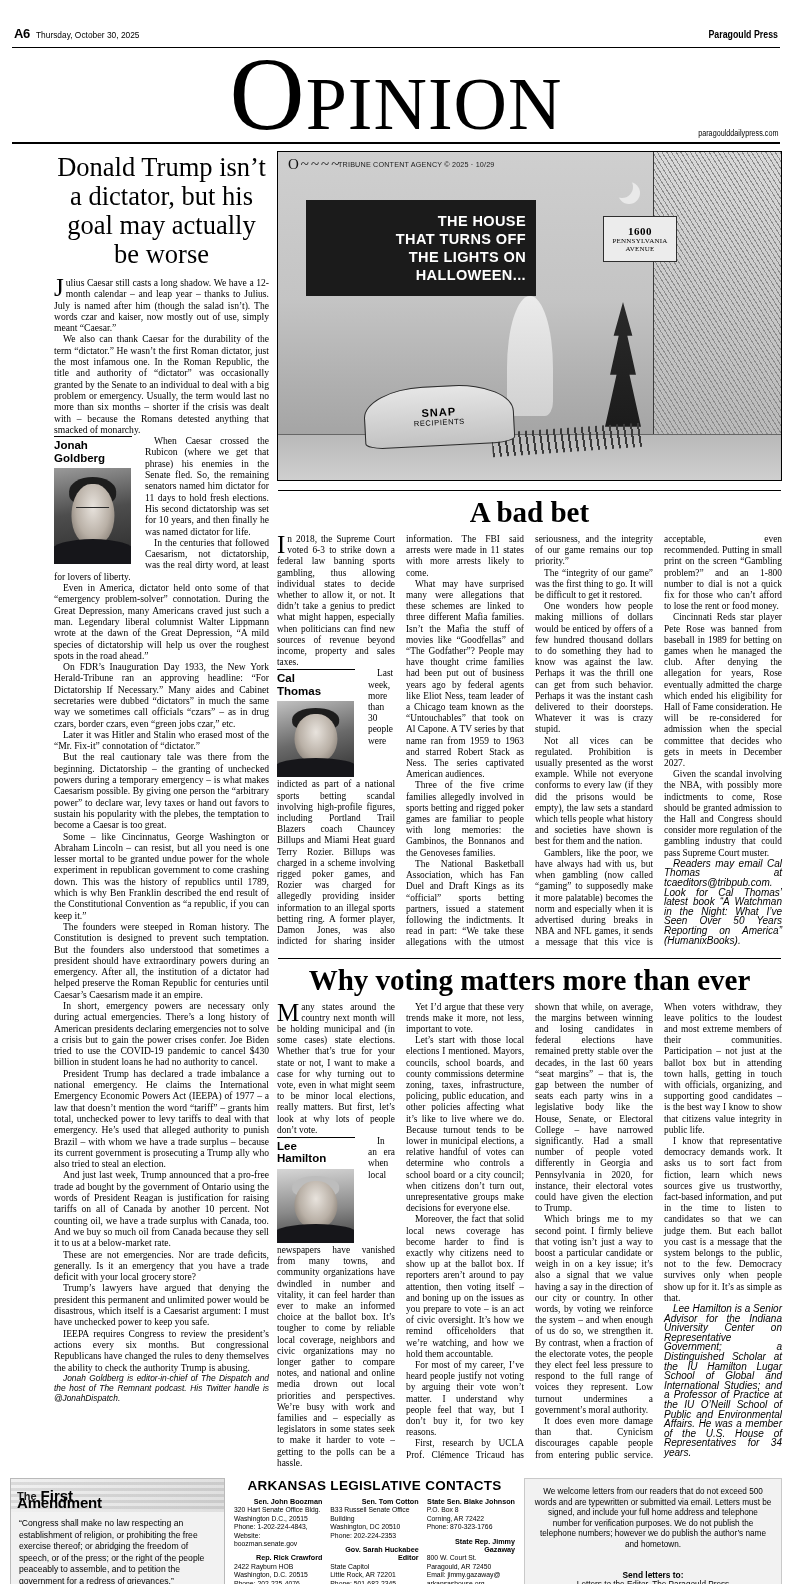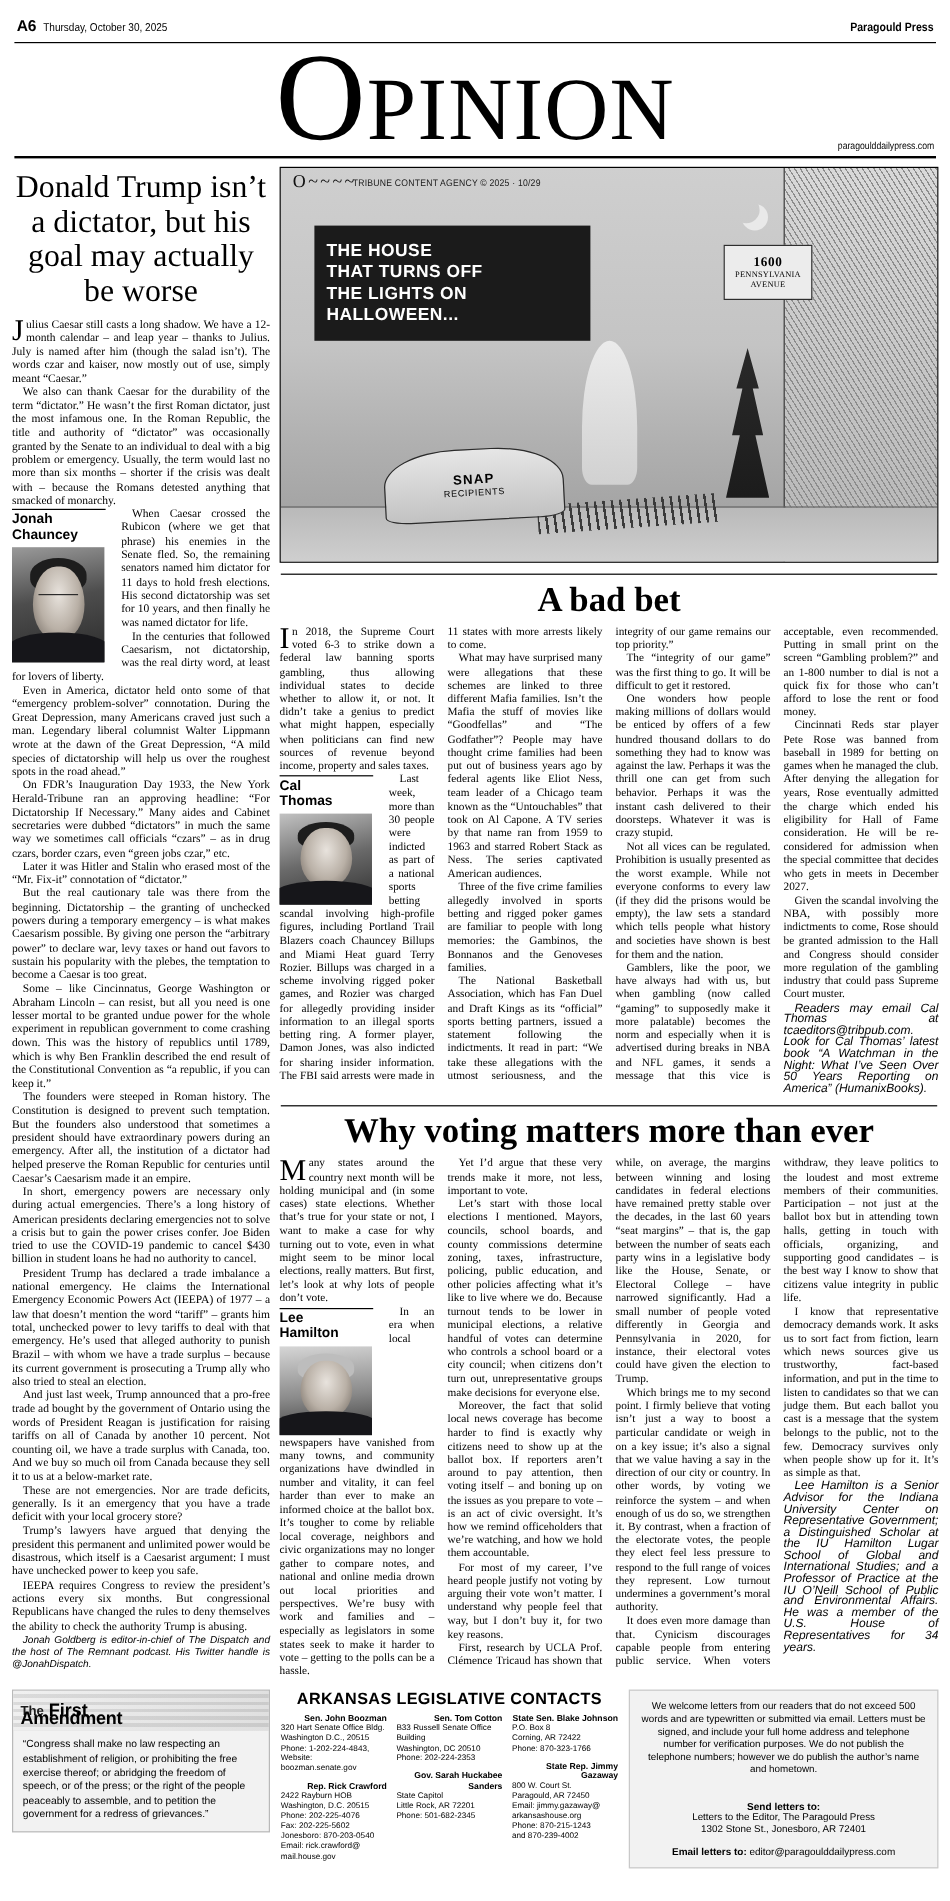--- a/index.html
+++ b/index.html
@@ -4,21 +4,21 @@
 <style>
   * { box-sizing: border-box; }
   html, body { margin:0; padding:0; }
   body {
     width:792px; height:1584px;
     background:#ffffff;
     font-family:"Liberation Serif", serif;
     color:#000;
     overflow:hidden;
   }
-  .page { width:792px; height:1584px; position:relative; padding:0 10px; }
+  .page { width:792px; height:1584px; position:relative; padding:12px 10px; }
 
   
   .topbar { display:flex; align-items:baseline; justify-content:space-between;
             padding:14px 4px 4px 4px; }
   .topleft { display:flex; align-items:baseline; gap:6px; }
   .pagenum { font-family:"Liberation Sans", sans-serif; font-weight:bold; font-size:13px;
              letter-spacing:-0.3px; }
   .dateline { font-family:"Liberation Sans", sans-serif; font-size:9.5px; transform:scaleX(.88);
               transform-origin:left center; }
   .papername { font-family:"Liberation Sans", sans-serif; font-size:10px; font-weight:600;
@@ -32,21 +32,21 @@
     letter-spacing:1px; margin-top:2px;
   }
   .opinion-word .cap { font-size:104px; }
   .opinion-word .sc { font-size:74px; }
   .weburl { position:absolute; right:4px; bottom:4px;
             font-family:"Liberation Sans", sans-serif; font-size:8.5px;
             transform:scaleX(.85); transform-origin:right bottom; }
   .rule-bold { border-top:2px solid #000; margin:0 2px; }
 
   
-  .body-grid { display:flex; gap:8px; margin-top:7px; }
+  .body-grid { display:flex; gap:8px; margin-top:7px;margin-left:44px; }
   .col-left { width:215px; flex:0 0 215px; }
   .col-right { flex:1; }
 
   
   .hl-goldberg {
     font-family:"Liberation Serif", serif;
     font-size:26.5px; line-height:29px; text-align:center; font-weight:normal;
     margin:2px 0 8px 0;
   }
   .artbody { font-size:9.6px; line-height:11.3px; text-align:justify;
@@ -88,21 +88,21 @@
           border-radius:50%; box-shadow:7px 6px 0 0 #e9e9e9; background:transparent; }
   .signature { position:absolute; left:14px; top:8px; font-family:"Liberation Sans", sans-serif;
                font-size:8px; letter-spacing:.2px; color:#1a1a1a; transform:scaleX(.9);
                transform-origin:left center; white-space:nowrap; }
   .sigmark { position:absolute; left:10px; top:4px; font-family:"Liberation Serif", serif;
              font-size:15px; color:#111; letter-spacing:2px; }
   .caption-box { position:absolute; left:28px; top:48px; width:230px; padding:12px 10px;
                  background:#1b1b1b; color:#fff; }
   .caption-box span { display:block; font-family:"Liberation Sans", sans-serif;
                       font-weight:bold; font-size:14.5px; line-height:18px;
-                      letter-spacing:.4px; text-align:left; }
+                      letter-spacing:.4px; text-align:right; }
   .whitehouse { position:absolute; right:0; top:0; bottom:0; width:128px;
                 background:repeating-linear-gradient(58deg,#8c8c8c 0 1px,rgba(0,0,0,0) 1px 4px),
                            linear-gradient(180deg,#d9d9d9,#b5b5b5); border-left:1.5px solid #3a3a3a; }
   .addr-sign { position:absolute; right:104px; top:64px; width:74px; height:46px;
                background:#ececec; border:1.4px solid #2e2e2e;
                display:flex; flex-direction:column; align-items:center; justify-content:center; }
   .addr-sign b { font-family:"Liberation Serif", serif; font-size:11px; line-height:12px; letter-spacing:.5px;}
   .addr-sign i { font-style:normal; font-family:"Liberation Serif", serif; font-size:7px;
                  line-height:8px; letter-spacing:.2px; text-align:center; }
   .ghost { position:absolute; left:50%; top:44%; width:46px; height:120px;
@@ -206,21 +206,21 @@
     <div class="col-left">
       <h1 class="hl-goldberg">Donald Trump isn’t a dictator, but his goal may actually be worse</h1>
 
       <div class="artbody">
         <p class="first dropcap">Julius Caesar still casts a long shadow. We have a 12-month calendar – and leap year – thanks to Julius. July is named after him (though the salad isn’t). The words czar and kaiser, now mostly out of use, simply meant “Caesar.”</p>
         <p>We also can thank Caesar for the durability of the term “dictator.” He wasn’t the first Roman dictator, just the most infamous one. In the Roman Republic, the title and authority of “dictator” was occasionally granted by the Senate to an individual to deal with a big problem or emergency. Usually, the term would last no more than six months – shorter if the crisis was dealt with – because the Romans detested anything that smacked of monarchy.</p>
 
         <div class="byline-wrap">
           <div class="byline-rule"></div>
           <div class="byline-name">Jonah</div>
-          <div class="byline-name">Chauncey</div>
+          <div class="byline-name">Goldberg</div>
           <div class="mugshot">
             <div class="hair"></div>
             <div class="face"></div>
             <div class="specs"></div>
             <div class="shoulders"></div>
           </div>
         </div>
 
         <p>When Caesar crossed the Rubicon (where we get that phrase) his enemies in the Senate fled. So, the remaining senators named him dictator for 11 days to hold fresh elections. His second dictatorship was set for 10 years, and then finally he was named dictator for life.</p>
         <p>In the centuries that followed Caesarism, not dictatorship, was the real dirty word, at least for lovers of liberty.</p>
@@ -370,21 +370,21 @@
 
         <div class="leg-col">
           <div class="contact">
             <b>Sen. Tom Cotton</b>
             <span>B33 Russell Senate Office</span><br>
             <span>Building</span><br>
             <span>Washington, DC 20510</span><br>
             <span>Phone: 202-224-2353</span>
           </div>
           <div class="contact">
-            <b>Gov. Sarah Huckabee Sanders</b>
+            <b>Gov. Sarah Huckabee Editor</b>
             <span>State Capitol</span><br>
             <span>Little Rock, AR 72201</span><br>
             <span>Phone: 501-682-2345</span>
           </div>
         </div>
 
         <div class="leg-col">
           <div class="contact">
             <b>State Sen. Blake Johnson</b>
             <span>P.O. Box 8</span><br>

